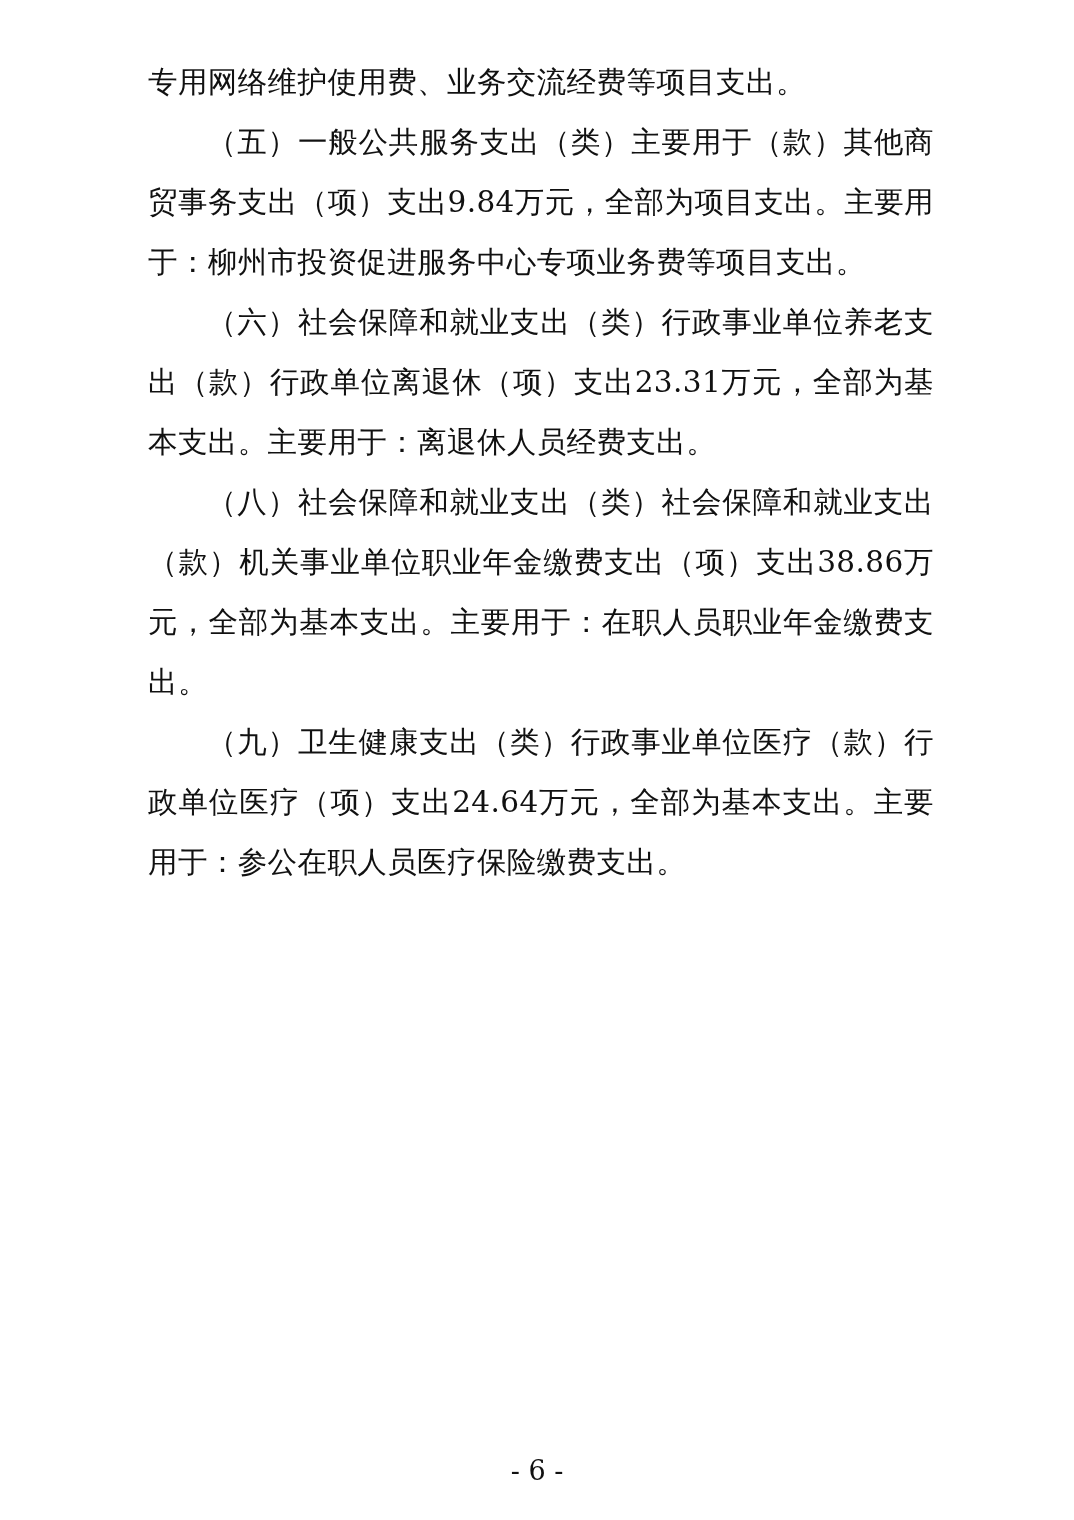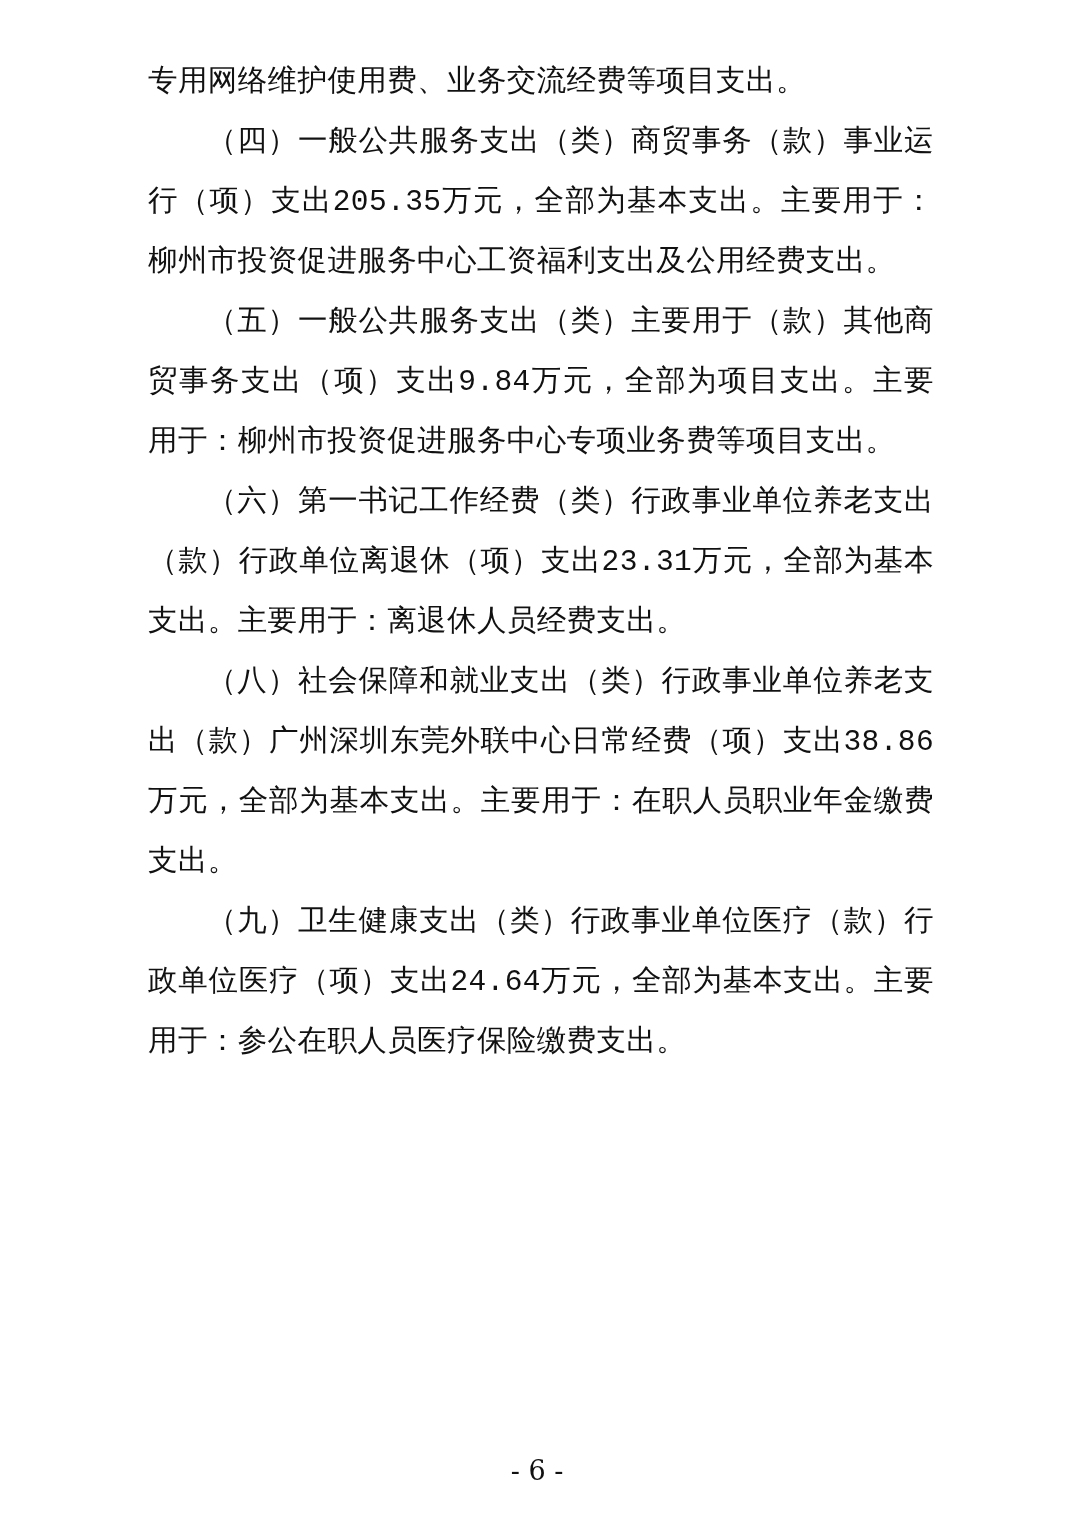--- a/index.html
+++ b/index.html
@@ -25,21 +25,20 @@
   .body-text {
     font-size: 29.5px;
     line-height: 60px;
     text-align: justify;
     text-justify: inter-ideograph;
     letter-spacing: 0.4px;
   }
   .para {
     margin: 0;
     text-indent: 0;
-    font-family: Liberation Mono, monospace;
   }
   .para.indent {
     text-indent: 2em;
   }
   .footer {
     position: absolute;
     left: 0;
     right: 0;
     bottom: 34px;
     text-align: center;
@@ -47,21 +46,20 @@
     font-family: "DejaVu Serif", "Liberation Serif", serif;
     color: #111111;
   }
 </style>
 </head>
 <body>
 
 <div class="page">
   <div class="body-text">
     <p class="para">专用网络维护使用费、业务交流经费等项目支出。</p>
-    <p class="para indent">（四）一般公共服务支出（类）商贸事务（款）事业运行（项）支出205.35万元，全部为基本支出。主要用于：柳州市投资促进服务中心工资福利支出及公用经费支出。</p>
     <p class="para indent">（五）一般公共服务支出（类）主要用于（款）其他商贸事务支出（项）支出9.84万元，全部为项目支出。主要用于：柳州市投资促进服务中心专项业务费等项目支出。</p>
-    <p class="para indent">（六）第一书记工作经费（类）行政事业单位养老支出（款）行政单位离退休（项）支出23.31万元，全部为基本支出。主要用于：离退休人员经费支出。</p>
-    <p class="para indent">（八）社会保障和就业支出（类）行政事业单位养老支出（款）广州深圳东莞外联中心日常经费（项）支出38.86万元，全部为基本支出。主要用于：在职人员职业年金缴费支出。</p>
+    <p class="para indent">（六）社会保障和就业支出（类）行政事业单位养老支出（款）行政单位离退休（项）支出23.31万元，全部为基本支出。主要用于：离退休人员经费支出。</p>
+    <p class="para indent">（八）社会保障和就业支出（类）社会保障和就业支出（款）机关事业单位职业年金缴费支出（项）支出38.86万元，全部为基本支出。主要用于：在职人员职业年金缴费支出。</p>
     <p class="para indent">（九）卫生健康支出（类）行政事业单位医疗（款）行政单位医疗（项）支出24.64万元，全部为基本支出。主要用于：参公在职人员医疗保险缴费支出。</p>
 
   </div>
   <div class="footer">- 6 -</div>
 </div>
 
 </body></html>

